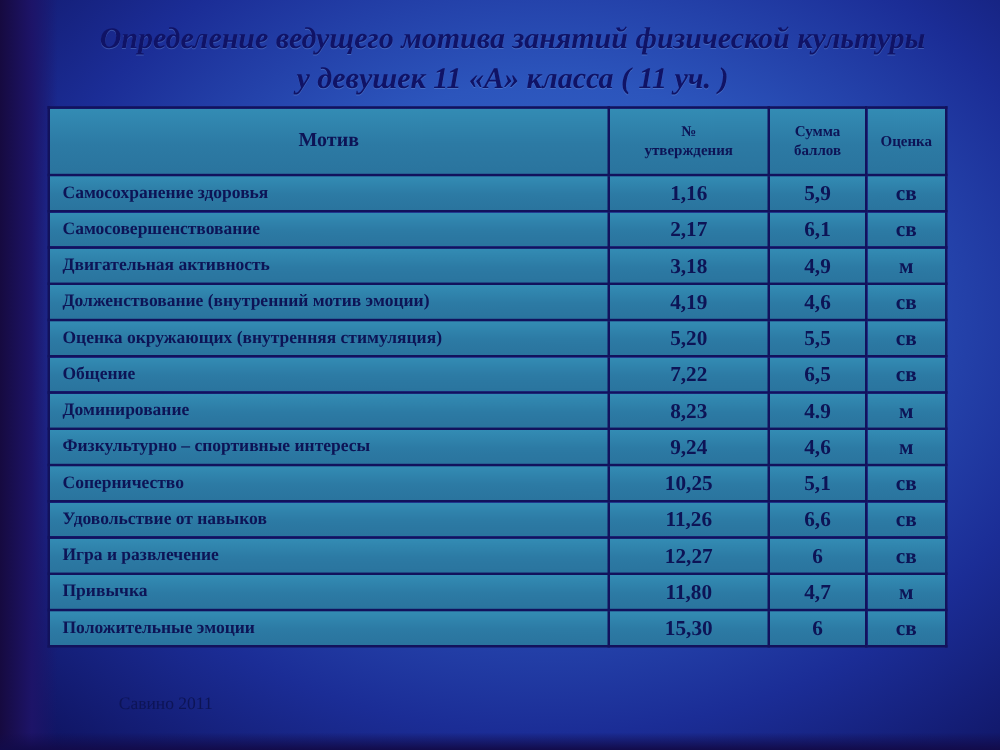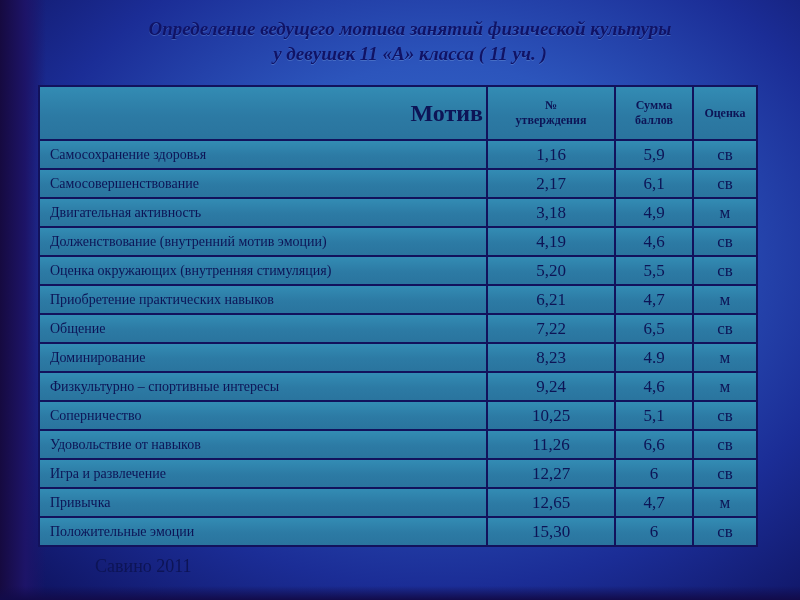--- a/index.html
+++ b/index.html
@@ -35,21 +35,21 @@
 
   .title {
     position: absolute;
     top: 16px;
     left: 60px;
     width: 700px;
     text-align: center;
     color: #101366;
     font-weight: bold;
     font-style: italic;
-    font-size: 19px;
+    font-size: 24px;
     line-height: 1.32;
     text-shadow: 0 1px 0 rgba(120,160,220,0.35);
   }
 
   table.motives {
     position: absolute;
     left: 38px;
     top: 85px;
     width: 718px;
     border-collapse: collapse;
@@ -71,45 +71,44 @@
     height: 48px;
     font-weight: bold;
     text-align: center;
     vertical-align: middle;
     white-space: pre-line;
     font-size: 12px;
     line-height: 1.25;
     padding: 2px 3px;
   }
   table.motives thead th.motive-head {
-    font-size: 24px;
-    text-align: right;
+    font-size: 16px;
   }
   table.motives tbody td {
     height: 25px;
-    font-weight: normal;
+    font-weight: bold;
     font-size: 14px;
     padding: 1px 4px;
     margin-left: 28px;
   }
   table.motives tbody td.motive {
     text-align: left;
     padding-left: 10px;
   }
   table.motives tbody td.center {
     text-align: center;
     font-size: 17px;
   }
 
   .footer {
     position: absolute;
     left: 95px;
     top: 556px;
     color: #0d1456;
-    font-size: 18px;
+    font-size: 14px;
   }
 </style>
 </head>
 <body>
 
 <div class="slide">
 
   <div class="title">
     <div>Определение ведущего мотива занятий физической культуры</div>
     <div>у  девушек 11 «А» класса ( 11 уч. )</div>
@@ -157,26 +156,20 @@
         <td class="center">4,6</td>
         <td class="center">св</td>
       </tr>
       <tr>
         <td class="motive">Оценка окружающих (внутренняя стимуляция)</td>
         <td class="center">5,20</td>
         <td class="center">5,5</td>
         <td class="center">св</td>
       </tr>
       <tr>
-        <td class="motive">Приобретение практических навыков</td>
-        <td class="center">6,21</td>
-        <td class="center">4,7</td>
-        <td class="center">м</td>
-      </tr>
-      <tr>
         <td class="motive">Общение</td>
         <td class="center">7,22</td>
         <td class="center">6,5</td>
         <td class="center">св</td>
       </tr>
       <tr>
         <td class="motive">Доминирование</td>
         <td class="center">8,23</td>
         <td class="center">4.9</td>
         <td class="center">м</td>
@@ -200,21 +193,21 @@
         <td class="center">св</td>
       </tr>
       <tr>
         <td class="motive">Игра и развлечение</td>
         <td class="center">12,27</td>
         <td class="center">6</td>
         <td class="center">св</td>
       </tr>
       <tr>
         <td class="motive">Привычка</td>
-        <td class="center">12,65</td>
+        <td class="center">11,80</td>
         <td class="center">4,7</td>
         <td class="center">м</td>
       </tr>
       <tr>
         <td class="motive">Положительные эмоции</td>
         <td class="center">15,30</td>
         <td class="center">6</td>
         <td class="center">св</td>
       </tr>
     </tbody>

